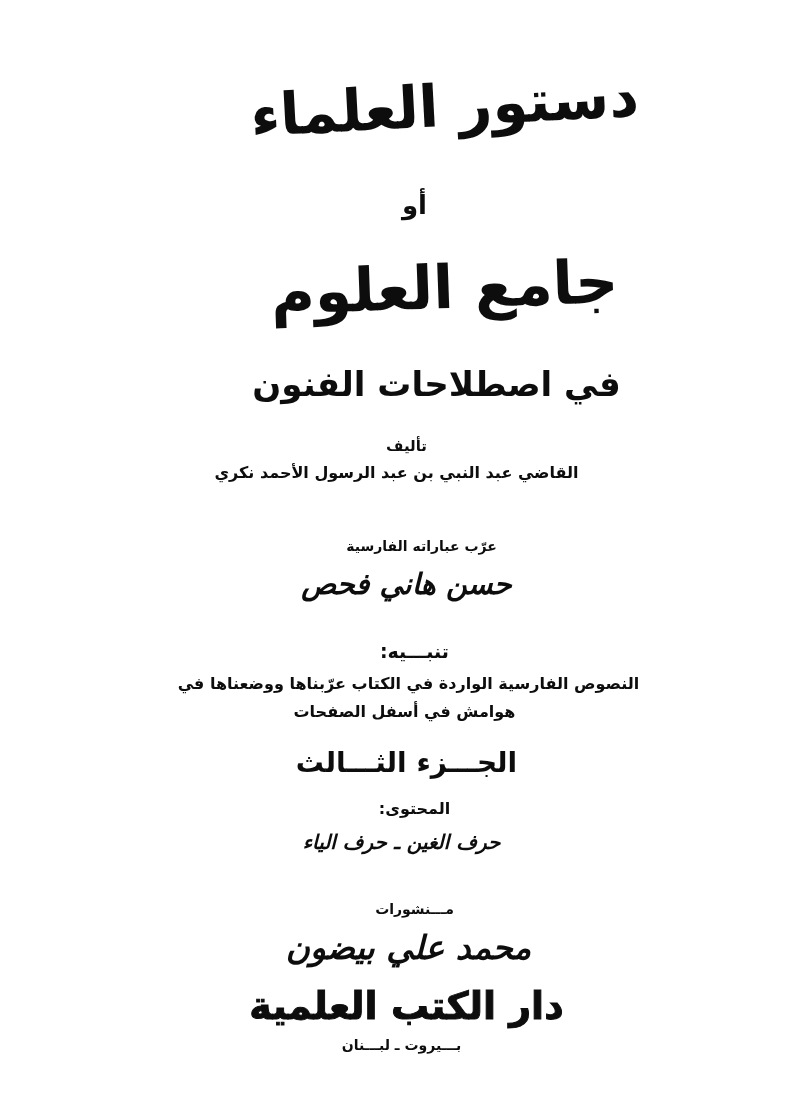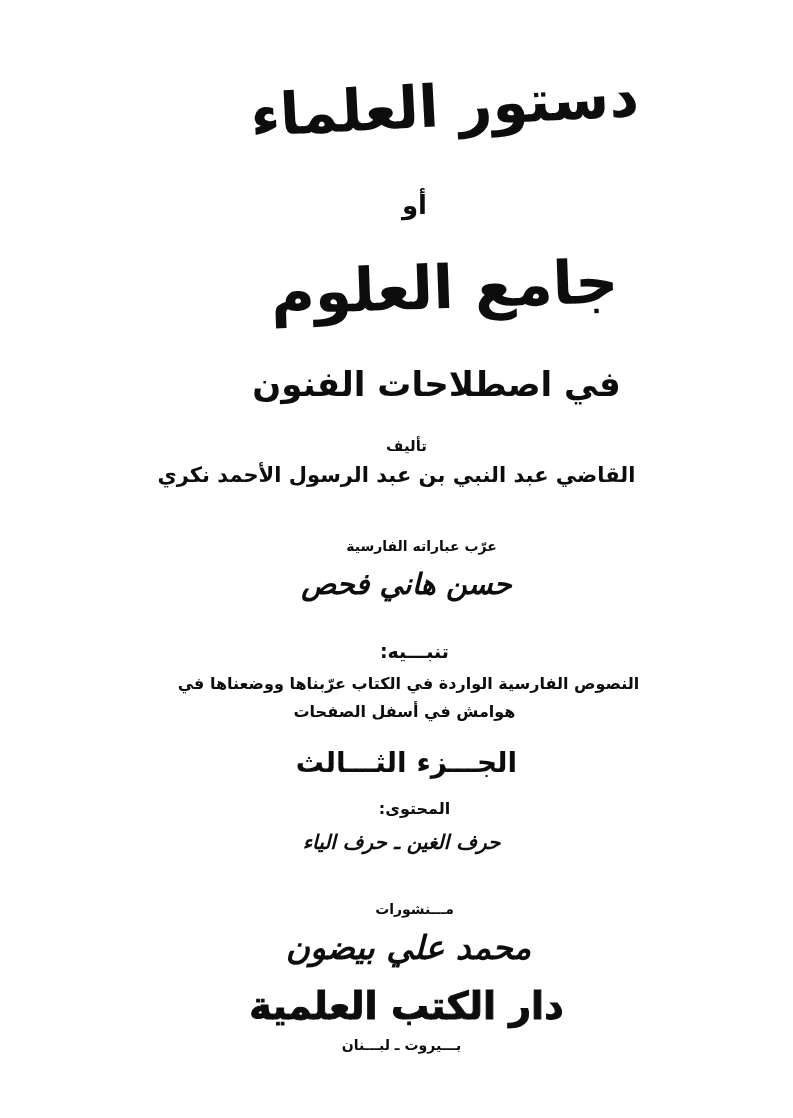--- a/index.html
+++ b/index.html
@@ -56,21 +56,21 @@
   }
   
   .byline-label {
     top: 437px;
     left: 10px;
     font-size: 15px;
     font-weight: bold;
   }
   .author-name {
     top: 463px;
-    font-size: 21px;
+    font-size: 16px;
     font-weight: bold;
   }
   
   .translator-label {
     top: 538px;
     left: 25px;
     font-size: 14px;
     font-weight: bold;
   }
   .translator-name {

